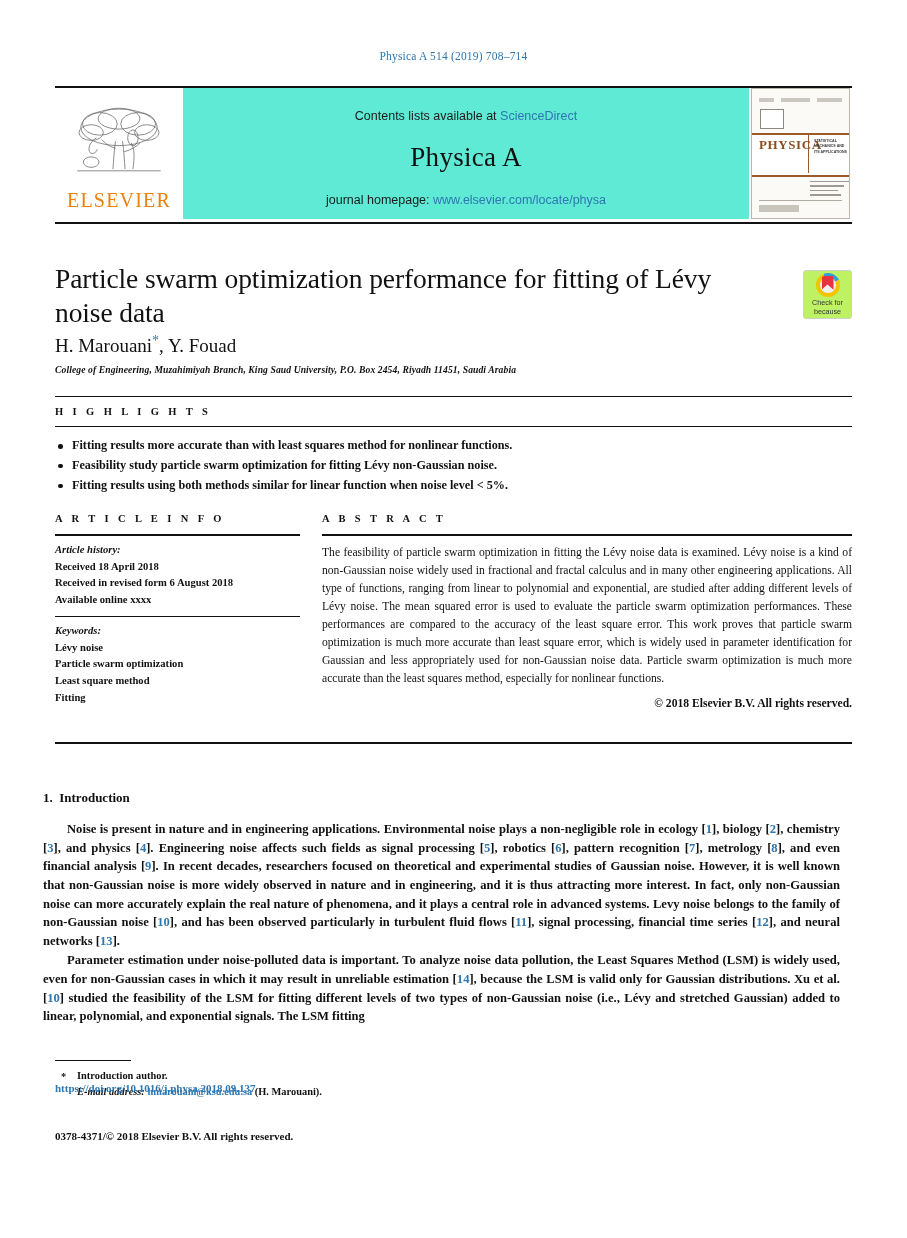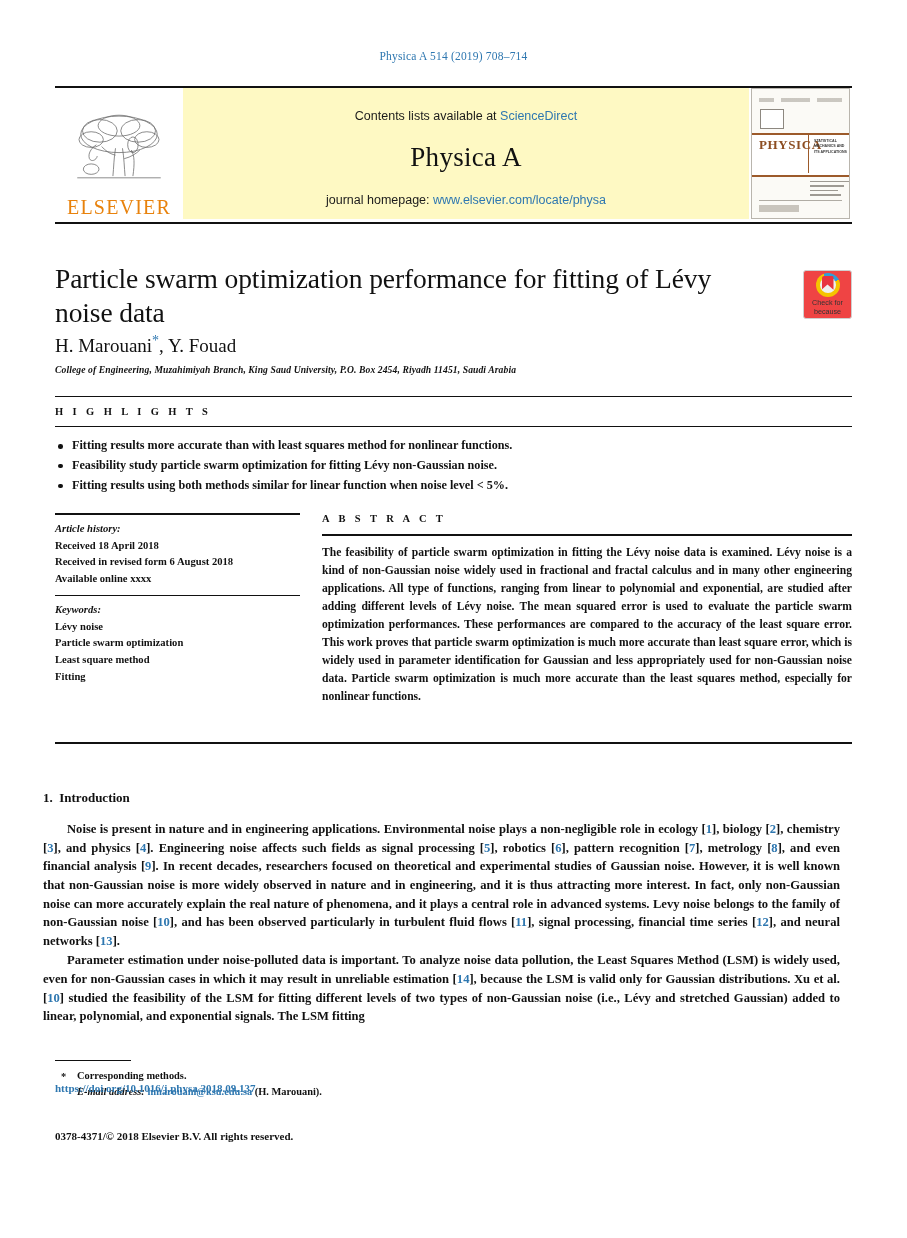--- a/index.html
+++ b/index.html
@@ -23,25 +23,25 @@
   }
 
   
   .masthead {
     position:absolute; left:55px; top:86px; width:797px;
     border-top:2px solid #111;
     display:flex; align-items:stretch;
   }
   .mast-logo {
     width:128px; flex:0 0 128px;
-    display:flex; flex-direction:column; align-items:center; justify-content:flex-end;
+    display:flex; flex-direction:column; align-items:center; justify-content:center;
     padding-top:8px; box-sizing:border-box;
   }
   .mast-center {
-    flex:1 1 auto; background:#fef9c3;
+    flex:1 1 auto; background:#5eead4;
     display:flex; flex-direction:column; align-items:center; justify-content:center;
     padding:10px 0 8px 0; min-height:124px; box-sizing:border-box;
   }
   .contents-line {
     font-family:"Liberation Sans", sans-serif;
     font-size:12.5px; color:#1b1b1b; margin-top:6px;
   }
   .journal-name {
     font-family:"Liberation Serif", serif;
     font-size:27px; color:#111; margin:19px 0 20px 0; letter-spacing:.3px;text-align:center;
@@ -113,21 +113,21 @@
     font-size:19px; margin-top:4px; color:#111;
   }
   .authors sup { color:#2e77b0; font-size:14px; }
   .affil {
     font-family:"Liberation Serif", serif;
     font-style:italic; font-weight:bold; font-size:9.6px;
     margin-top:7px; color:#111; letter-spacing:.1px;
   }
   .crossmark {
     position:absolute; right:0; top:8px;
-    width:47px; height:47px; background:#ef4444;
+    width:47px; height:47px; background:#bef264;
     border:1px solid #cfcfcf; border-radius:3px;
     display:flex; flex-direction:column; align-items:center; justify-content:center;
   }
   .cm-mark { width:24px; height:24px; position:relative; }
   .cm-ring {
     position:absolute; inset:0; border-radius:50%;
     background:conic-gradient(from 200deg, #f5c400 0 38%, #2f9fd8 38% 62%, #f5c400 62% 100%);
   }
   .cm-hole { position:absolute; inset:4px; border-radius:50%; background:#efefef; }
   .cm-book {
@@ -172,21 +172,21 @@
   .hist, .kw {
     font-family:"Liberation Serif", serif; font-weight:bold;
     font-size:10.6px; line-height:1.58; color:#111;
   }
   .hist { padding:6px 0 7px 0; }
   .kw   { padding:6px 0 0 0; }
   .it { font-style:italic; }
   .kwsep { border-top:1px solid #111; }
 
   .abstract {
-    font-family:"Liberation Serif", serif; font-weight:bold;
+    font-family:"Liberation Serif", serif; font-weight:normal;
     font-size:11.6px; line-height:1.55; color:#111;
     text-align:justify; padding-top:8px;
   }
   .copyright {
     font-family:"Liberation Serif", serif; font-weight:bold;
     font-size:11.6px; text-align:right; margin-top:9px; color:#111;
   }
   .bottom-rule { position:absolute; left:55px; top:742px; width:797px; border-top:2px solid #111; }
 
   
@@ -312,20 +312,21 @@
     <div class="rule-thin"></div>
     <ul class="hl-list">
       <li>Fitting results more accurate than with least squares method for nonlinear functions.</li>
       <li>Feasibility study particle swarm optimization for fitting Lévy non-Gaussian noise.</li>
       <li>Fitting results using both methods similar for linear function when noise level &lt; 5%.</li>
     </ul>
   </div>
 
   <div class="infoarea">
     <div class="col-info">
+      <div class="col-head seclabel">A R T I C L E    I N F O</div>
       <div class="box-rule-top"></div>
       <div class="hist">
         <div class="it">Article history:</div>
         <div>Received 18 April 2018</div>
         <div>Received in revised form 6 August 2018</div>
         <div>Available online  xxxx</div>
       </div>
       <div class="kwsep"></div>
       <div class="kw">
         <div class="it">Keywords:</div>
@@ -335,39 +336,40 @@
         <div>Fitting</div>
       </div>
     </div>
 
     <div class="col-gap"></div>
 
     <div class="col-abs">
       <div class="col-head seclabel">A B S T R A C T</div>
       <div class="box-rule-top"></div>
       <div class="abstract">The feasibility of particle swarm optimization in fitting the Lévy noise data is examined. Lévy noise is a kind of non-Gaussian noise widely used in fractional and fractal calculus and in many other engineering applications. All type of functions, ranging from linear to polynomial and exponential, are studied after adding different levels of Lévy noise. The mean squared error is used to evaluate the particle swarm optimization performances. These performances are compared to the accuracy of the least square error. This work proves that particle swarm optimization is much more accurate than least square error, which is widely used in parameter identification for Gaussian and less appropriately used for non-Gaussian noise data. Particle swarm optimization is much more accurate than the least squares method, especially for nonlinear functions.</div>
+      <div class="copyright">© 2018 Elsevier B.V. All rights reserved.</div>
     </div>
   </div>
 
   <div class="bottom-rule"></div>
 
   <div class="body">
     <h2 class="sec">
       <span>1.</span>&nbsp;&nbsp;<span>Introduction</span>
     </h2>
 
     <p class="para"><span>Noise is present in nature and in engineering applications. Environmental noise plays a non-negligible role in ecology [</span><span class="cit">1</span><span>], biology [</span><span class="cit">2</span><span>], chemistry [</span><span class="cit">3</span><span>], and physics [</span><span class="cit">4</span><span>]. Engineering noise affects such fields as signal processing [</span><span class="cit">5</span><span>], robotics [</span><span class="cit">6</span><span>], pattern recognition [</span><span class="cit">7</span><span>], metrology [</span><span class="cit">8</span><span>], and even financial analysis [</span><span class="cit">9</span><span>]. In recent decades, researchers focused on theoretical and experimental studies of Gaussian noise. However, it is well known that non-Gaussian noise is more widely observed in nature and in engineering, and it is thus attracting more interest. In fact, only non-Gaussian noise can more accurately explain the real nature of phenomena, and it plays a central role in advanced systems. Levy noise belongs to the family of non-Gaussian noise [</span><span class="cit">10</span><span>], and has been observed particularly in turbulent fluid flows [</span><span class="cit">11</span><span>], signal processing, financial time series [</span><span class="cit">12</span><span>], and neural networks [</span><span class="cit">13</span><span>].</span></p>
 
     <p class="para"><span>Parameter estimation under noise-polluted data is important. To analyze noise data pollution, the Least Squares Method (LSM) is widely used, even for non-Gaussian cases in which it may result in unreliable estimation [</span><span class="cit">14</span><span>], because the LSM is valid only for Gaussian distributions. Xu et al. [</span><span class="cit">10</span><span>] studied the feasibility of the LSM for fitting different levels of two types of non-Gaussian noise (i.e., Lévy and stretched Gaussian) added to linear, polynomial, and exponential signals. The LSM fitting</span></p>
   </div>
 
   <div class="footnote">
     <div class="fn-rule"></div>
     <div class="fn-line">
-      <span class="fn-star">*</span><span>Corresponding methods.</span>
+      <span class="fn-star">*</span><span>Introduction author.</span>
     </div>
     <div class="fn-line">
       <span class="it">E-mail address:</span>
       <span class="lnk">hmarouani@ksu.edu.sa</span>
       <span>(H. Marouani).</span>
     </div>
   </div>
 
   <div class="doi">https://doi.org/10.1016/j.physa.2018.09.137</div>
   <div class="issn">0378-4371/© 2018 Elsevier B.V. All rights reserved.</div>

